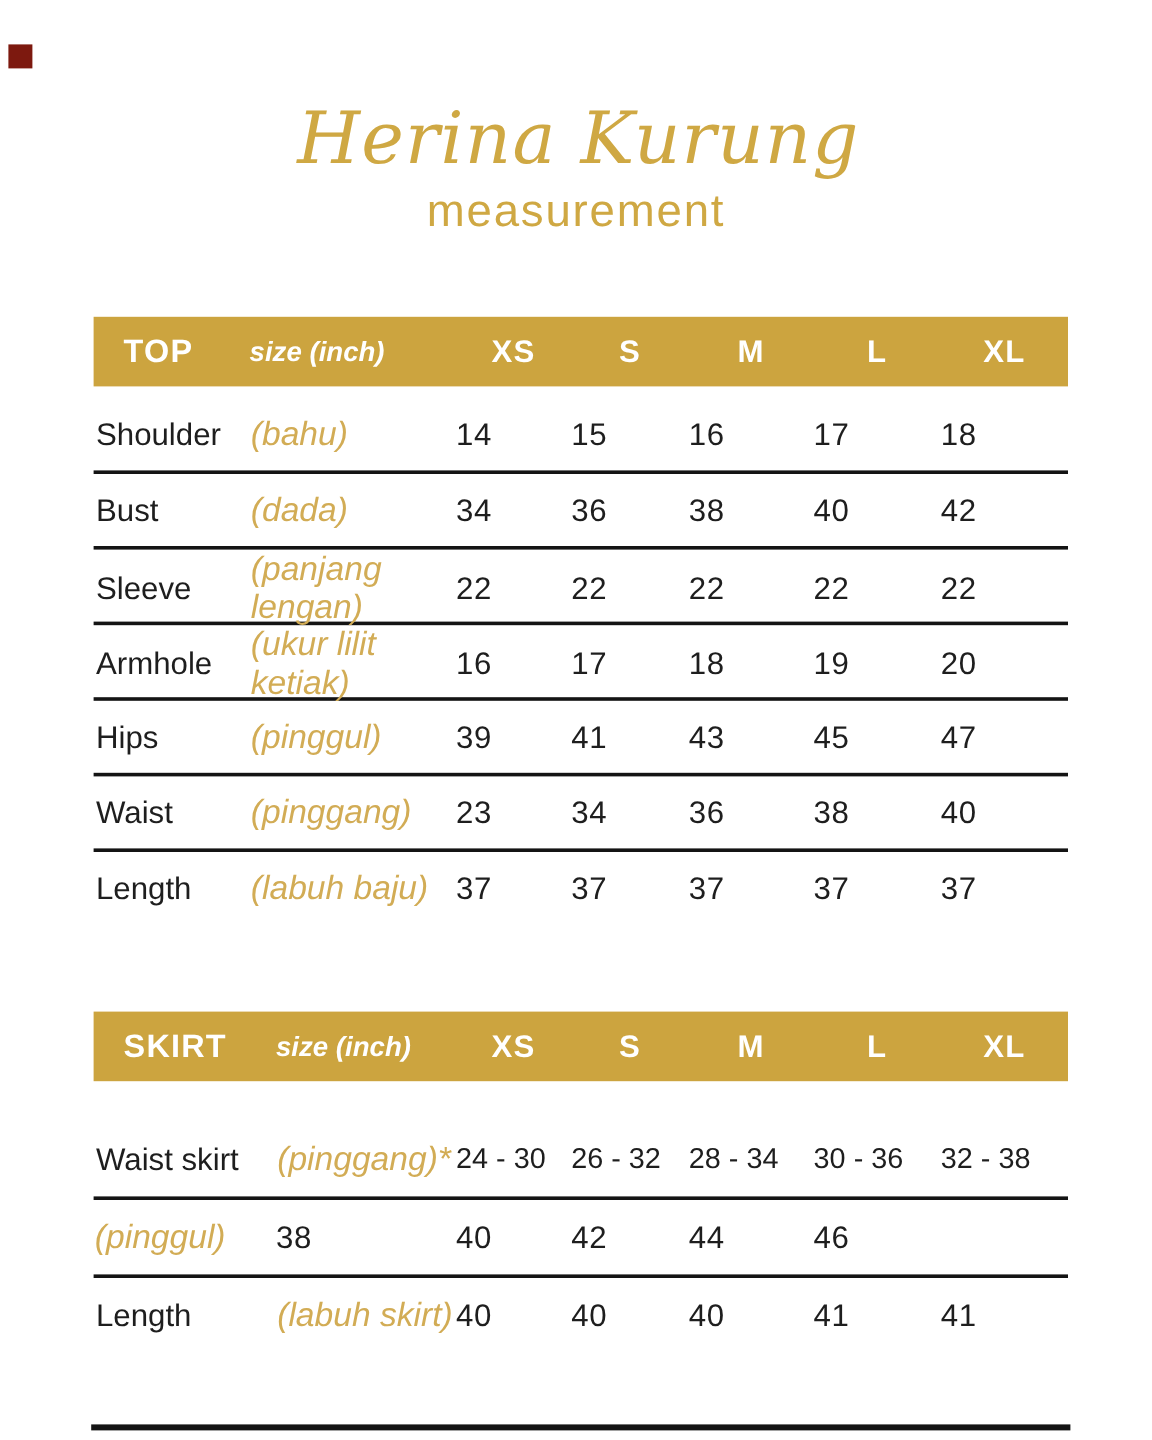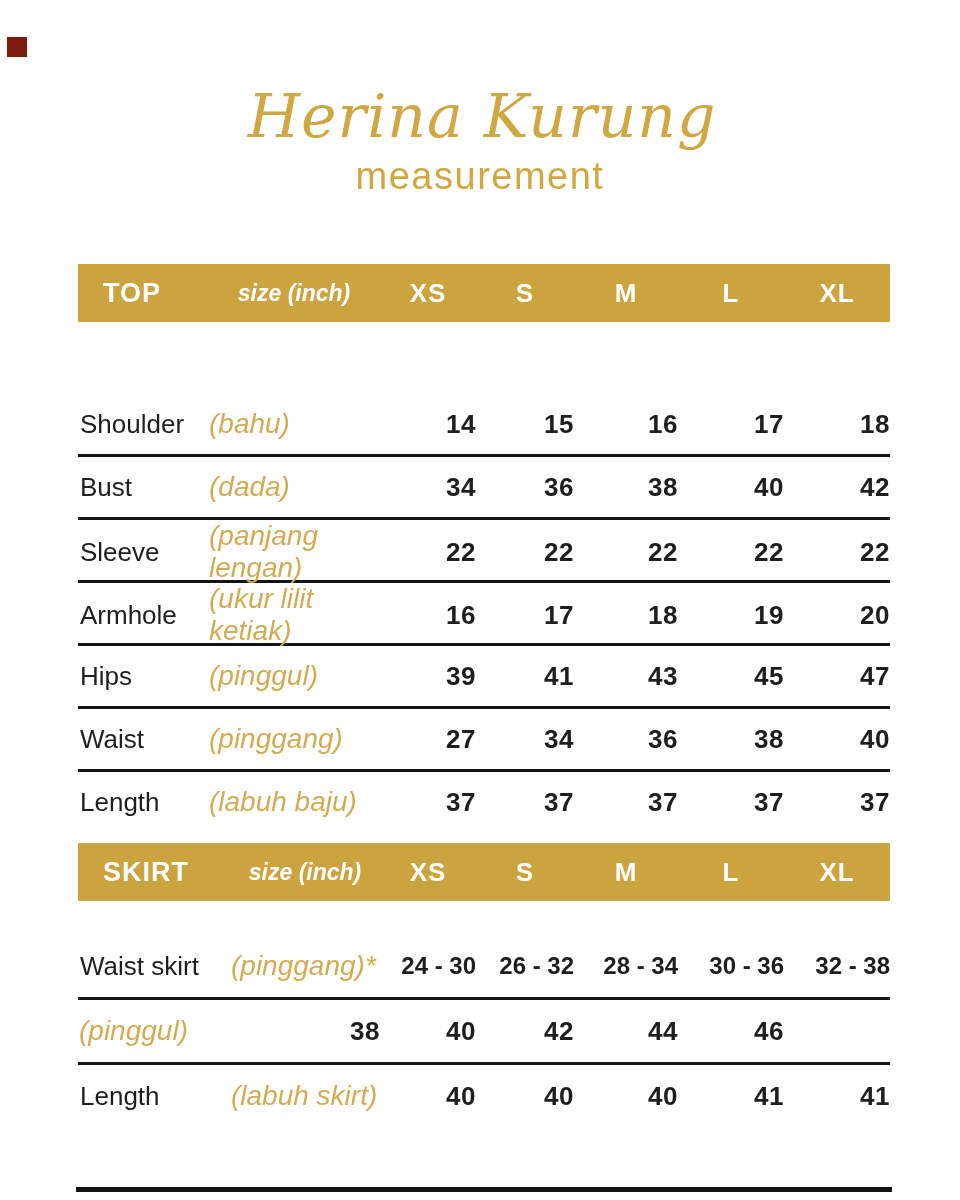--- a/index.html
+++ b/index.html
@@ -24,32 +24,32 @@
     font-size:38px; line-height:42px; color:var(--gold-text); letter-spacing:1.5px;
   }
   .size-table{position:absolute; left:78px; width:812px;}
   .t-top{top:264px;}
   .t-skirt{top:843px;}
   .cols{display:grid;}
   .t-top .cols{grid-template-columns:130px 172px 96px 98px 104px 106px 106px;}
   .t-skirt .cols{grid-template-columns:152px 150px 96px 98px 104px 106px 106px;}
   .band{height:58px; align-items:center; background:var(--gold); color:var(--band-text);}
   .band .name{font-weight:bold; font-size:27px; padding-left:25px; letter-spacing:1px;}
-  .band .unit{font-weight:bold; font-style:italic; font-size:23px; text-align:center;}
+  .band .unit{font-weight:bold; font-style:italic; font-size:23px; text-align:left;}
   .band .sz{font-weight:bold; font-size:26px; text-align:center; letter-spacing:1px;}
   .rows{display:block;}
-  .t-top .rows{padding-top:36px;margin-top:36px;}
+  .t-top .rows{padding-top:10px;}
   .t-skirt .rows{padding-top:34px;}
   .row{align-items:center; border-bottom:3px solid var(--line);}
   .t-top .row{height:60px;}
   .t-skirt .row{height:62px;}
   .row:last-child{border-bottom:none;}
   .row .lbl{font-size:26px; padding-left:2px; color:var(--text-dark);}
   .row .sub{font-style:italic; font-size:28px; color:var(--sublabel); padding-left:1px;}
-  .row .val{font-weight:bold; font-size:26px; text-align:right; color:var(--text-dark); letter-spacing:0.5px;}
+  .row .val{font-weight:normal; font-size:26px; text-align:left; color:var(--text-dark); letter-spacing:0.5px;}
   .row.range .val{font-size:24px; letter-spacing:0;}
   .footnote{
     position:absolute; top:1128px; left:0; width:100%; text-align:center;
     font-size:25px; line-height:30px; color:var(--footnote);
   }
   .bottom-rule{position:absolute; left:76px; top:1187px; width:816px; height:5px; background:var(--line);}
 </style>
 </head>
 <body>
 
@@ -112,21 +112,21 @@
         <div class="sub">(pinggul)</div>
         <div class="val">39</div>
         <div class="val">41</div>
         <div class="val">43</div>
         <div class="val">45</div>
         <div class="val">47</div>
       </div>
       <div class="row cols">
         <div class="lbl">Waist</div>
         <div class="sub">(pinggang)</div>
-        <div class="val">27</div>
+        <div class="val">23</div>
         <div class="val">34</div>
         <div class="val">36</div>
         <div class="val">38</div>
         <div class="val">40</div>
       </div>
       <div class="row cols">
         <div class="lbl">Length</div>
         <div class="sub">(labuh baju)</div>
         <div class="val">37</div>
         <div class="val">37</div>

